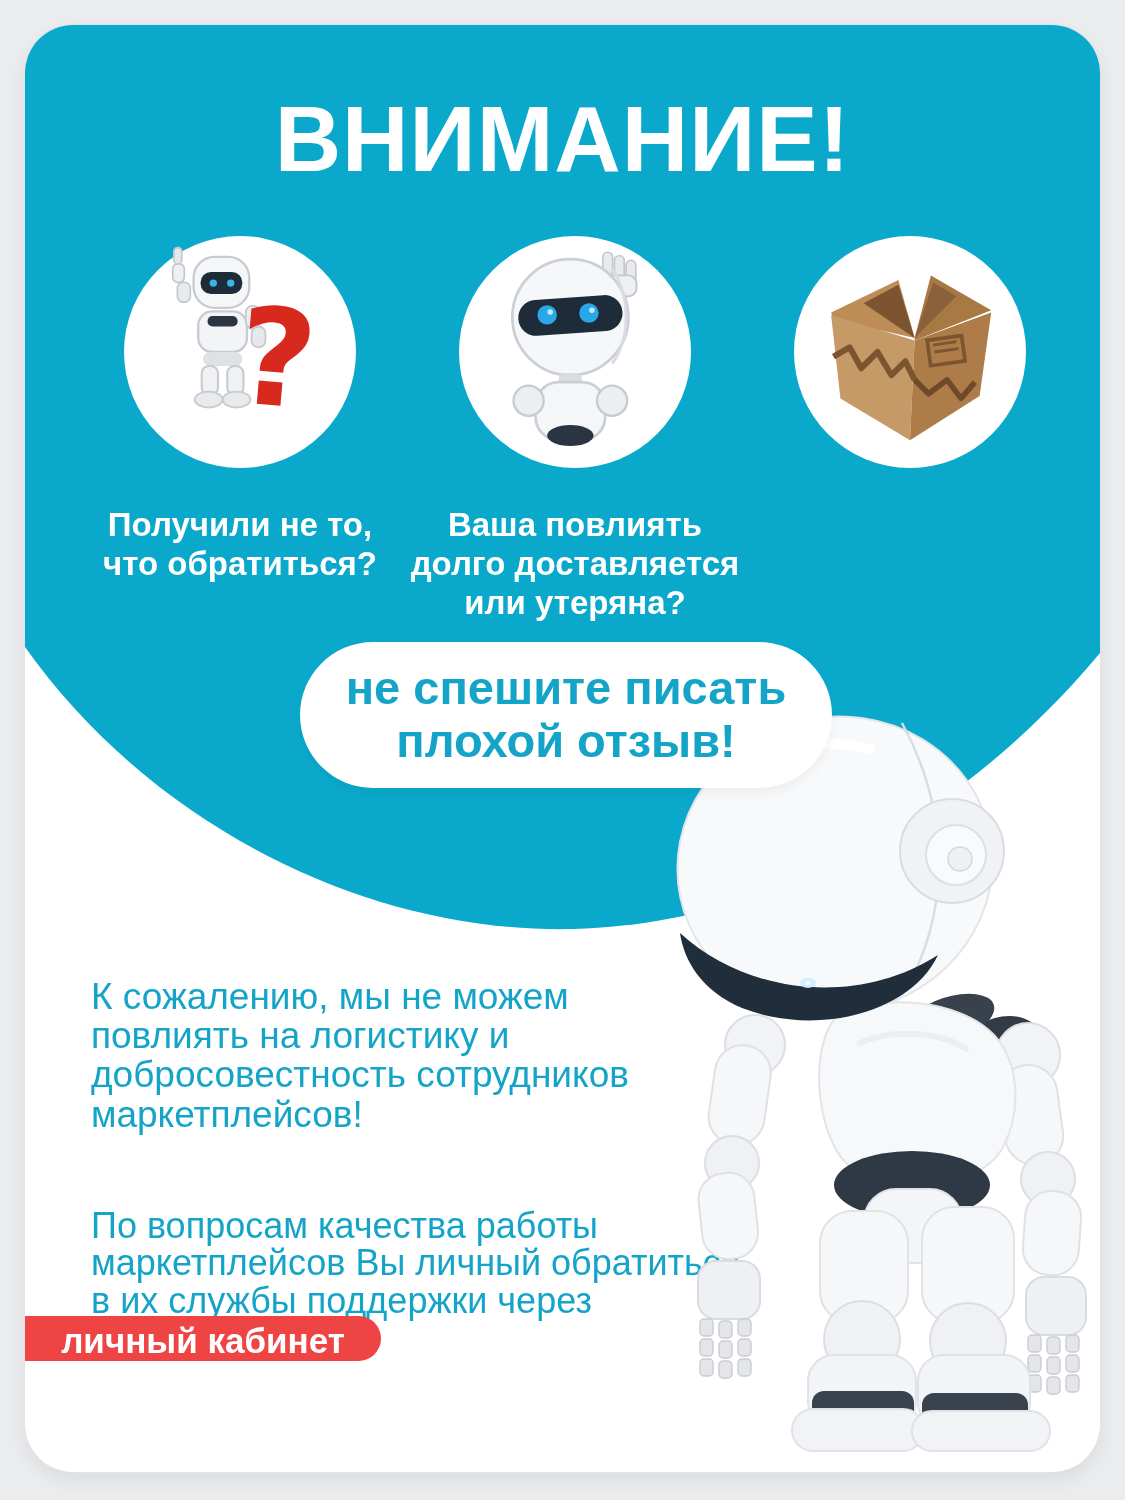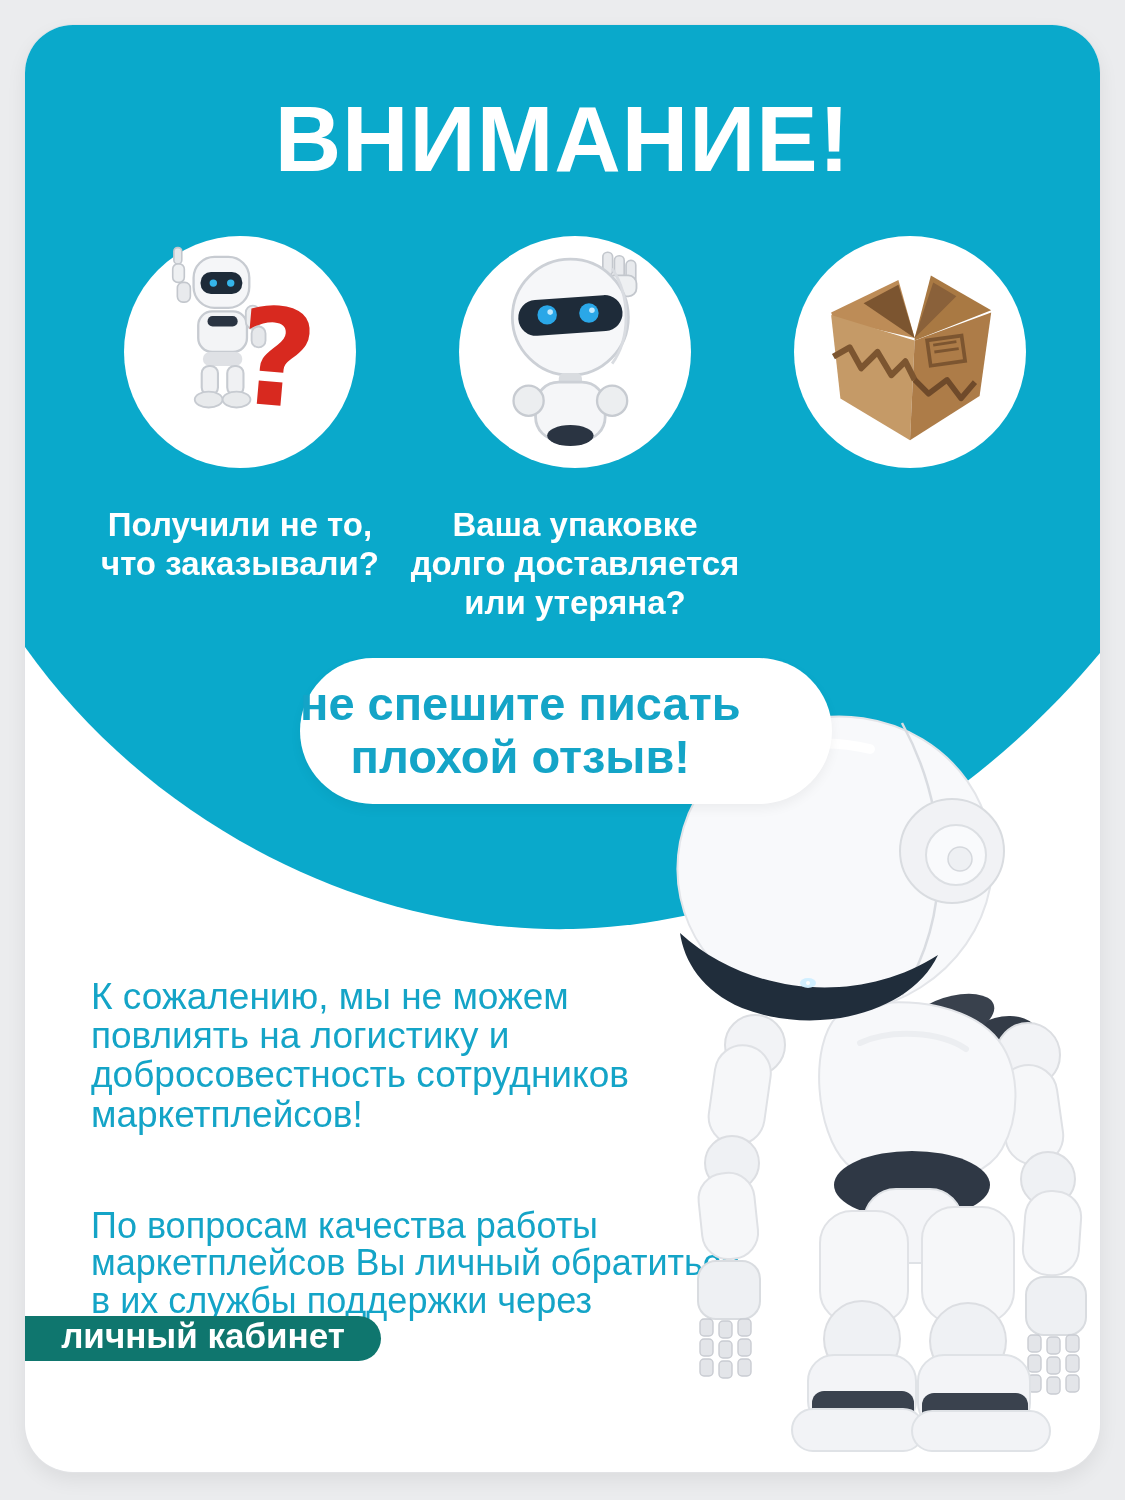--- a/index.html
+++ b/index.html
@@ -25,39 +25,39 @@
     background:#ffffff;
   }
   .c1{left:99px}.c2{left:434px}.c3{left:769px}
   .circle svg{width:100%;height:100%;display:block;}
   .caption{
     position:absolute;z-index:2;top:481px;width:360px;text-align:center;
     color:#ffffff;font-weight:bold;font-size:33px;line-height:1.18;white-space:pre-line;
   }
   .cap1{left:35px}.cap2{left:370px}.cap3{left:705px}
   .bubble{
-    position:absolute;z-index:4;left:275px;top:633px;width:532px;height:146px;
+    position:absolute;z-index:4;left:275px;top:617px;width:532px;height:146px;
     background:#ffffff;border-radius:74px;
-    display:flex;align-items:center;justify-content:flex-start;
+    display:flex;align-items:center;justify-content:center;
     box-shadow:0 5px 12px rgba(0,0,0,.05);
   }
   .bubble-text{
     text-align:center;color:#14a4c7;font-weight:bold;font-size:47px;line-height:1.12;
     white-space:pre-line;
   }
   .robot{position:absolute;z-index:3;left:625px;top:668px;}
   .para{
     position:absolute;z-index:2;left:66px;color:#14a4c7;font-weight:normal;white-space:pre-line;
   }
   .para1{top:952px;font-size:37px;line-height:1.06;}
   .para2{top:1182px;font-size:36px;line-height:1.04;}
   .badge{
     position:absolute;z-index:2;left:0;top:1291px;width:356px;height:45px;
-    background:#0f766e;border-radius:0 26px 26px 0;
-    display:flex;align-items:flex-start;justify-content:center;
+    background:#ef4444;border-radius:0 26px 26px 0;
+    display:flex;align-items:flex-end;justify-content:center;
   }
   .badge-label{color:#ffffff;font-weight:bold;font-size:35px;}
 </style>
 </head>
 <body>
 
 <div class="stage">
   <div class="card">
 
     <svg class="blob" width="1075" height="912" viewBox="0 0 1075 912">
@@ -133,22 +133,22 @@
         <polyline points="17,52 24,48 29,57 36,50 42,60 48,54 52,62" fill="none" stroke="#7c5530" stroke-width="2.6" stroke-linejoin="round"></polyline>
         <polyline points="52,62 58,68 66,62 72,70 78,63" fill="none" stroke="#6f4a2a" stroke-width="2.4" stroke-linejoin="round"></polyline>
 
         <rect x="58" y="44" width="15" height="11" fill="none" stroke="#7c5530" stroke-width="1.6" transform="rotate(-8 65 49)"></rect>
         <line x1="60" y1="47" x2="70" y2="45.5" stroke="#7c5530" stroke-width="1.2"></line>
         <line x1="60.5" y1="50" x2="71" y2="48.5" stroke="#7c5530" stroke-width="1.2"></line>
       </svg>
     </div>
 
     <div class="caption cap1">Получили не то,
-что заказывали?</div>
-    <div class="caption cap2">Ваша упаковке
+что обратиться?</div>
+    <div class="caption cap2">Ваша повлиять
 долго доставляется
 или утеряна?</div>
 
     <svg class="robot" width="450" height="760" viewBox="0 0 450 760">
 
       <circle cx="105" cy="352" r="30" fill="#f2f3f6" stroke="#dcdee2" stroke-width="2"></circle>
       <rect x="62" y="352" width="56" height="100" rx="28" fill="#f6f7f9" stroke="#dfe1e5" stroke-width="2" transform="rotate(8 90 400)"></rect>
       <circle cx="82" cy="470" r="27" fill="#eff1f4" stroke="#dcdee2" stroke-width="2"></circle>
       <rect x="50" y="480" width="56" height="86" rx="26" fill="#f6f7f9" stroke="#dfe1e5" stroke-width="2" transform="rotate(-6 78 520)"></rect>
       <rect x="48" y="568" width="62" height="58" rx="18" fill="#eef0f3" stroke="#d9dce0" stroke-width="2"></rect>

